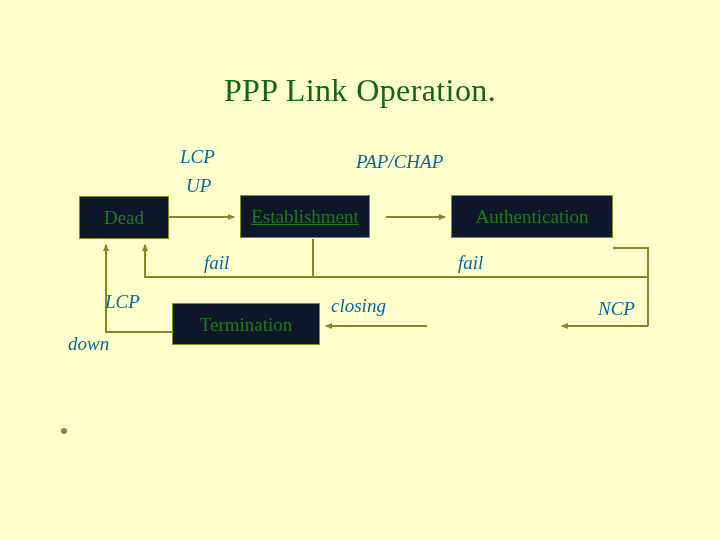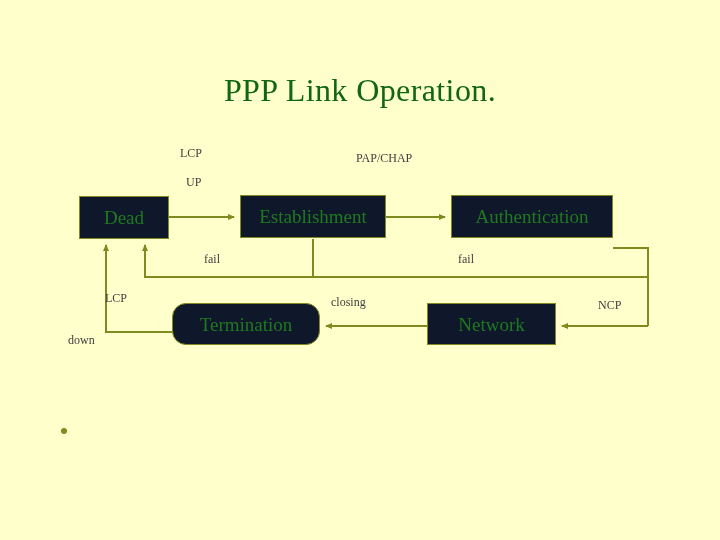--- a/index.html
+++ b/index.html
@@ -53,33 +53,34 @@
     display: flex;
     align-items: center;
     justify-content: center;
     color: #1F7A1F;
     font-size: 19px;
     font-family: "Liberation Serif", "DejaVu Serif", serif;
     white-space: nowrap;
     line-height: 1;
   }
   #box-dead          { left: 79px;  top: 196px; width: 90px;  height: 43px; }
-  #box-establishment { left: 240px; top: 195px; width: 146px; height: 43px; }
+  #box-establishment { left: 240px; top: 195px; width: 130px; height: 43px; text-decoration: underline; }
   #box-authentication{ left: 451px; top: 195px; width: 162px; height: 43px; }
-  #box-termination   { left: 172px; top: 303px; width: 148px; height: 42px; border-radius: 14px; }
+  #box-termination   { left: 172px; top: 303px; width: 148px; height: 42px; }
   #box-network       { left: 427px; top: 303px; width: 129px; height: 42px; }
 
   
   .edge-label {
     position: absolute;
-    color: #404040;
-    font-size: 12px;
+    color: #0369a1;
+    font-size: 19px;
     font-family: "Liberation Serif", "DejaVu Serif", serif;
     white-space: nowrap;
     line-height: 1;
+    font-style: italic;
   }
   #label-lcp        { left: 180px; top: 147px; }
   #label-up         { left: 186px; top: 176px; }
   #label-papchap    { left: 356px; top: 152px; }
   #label-fail-left  { left: 204px; top: 253px; }
   #label-fail-right { left: 458px; top: 253px; }
   #label-lcp-down   { left: 105px; top: 292px; }
   #label-down       { left: 68px;  top: 334px; }
   #label-closing    { left: 331px; top: 296px; }
   #label-ncp        { left: 571px; top: 299px; margin-left: 27px; }
@@ -143,21 +144,20 @@
   </svg>
 
   <div class="state-box" id="box-dead">Dead</div>
 
   <div class="state-box" id="box-establishment">Establishment</div>
 
   <div class="state-box" id="box-authentication">Authentication</div>
 
   <div class="state-box" id="box-termination">Termination</div>
 
-  <div class="state-box" id="box-network">Network</div>
 
   <div class="edge-label" id="label-lcp">LCP</div>
 
   <div class="edge-label" id="label-up">UP</div>
 
   <div class="edge-label" id="label-papchap">PAP/CHAP</div>
 
   <div class="edge-label" id="label-fail-left">fail</div>
 
   <div class="edge-label" id="label-fail-right">fail</div>

